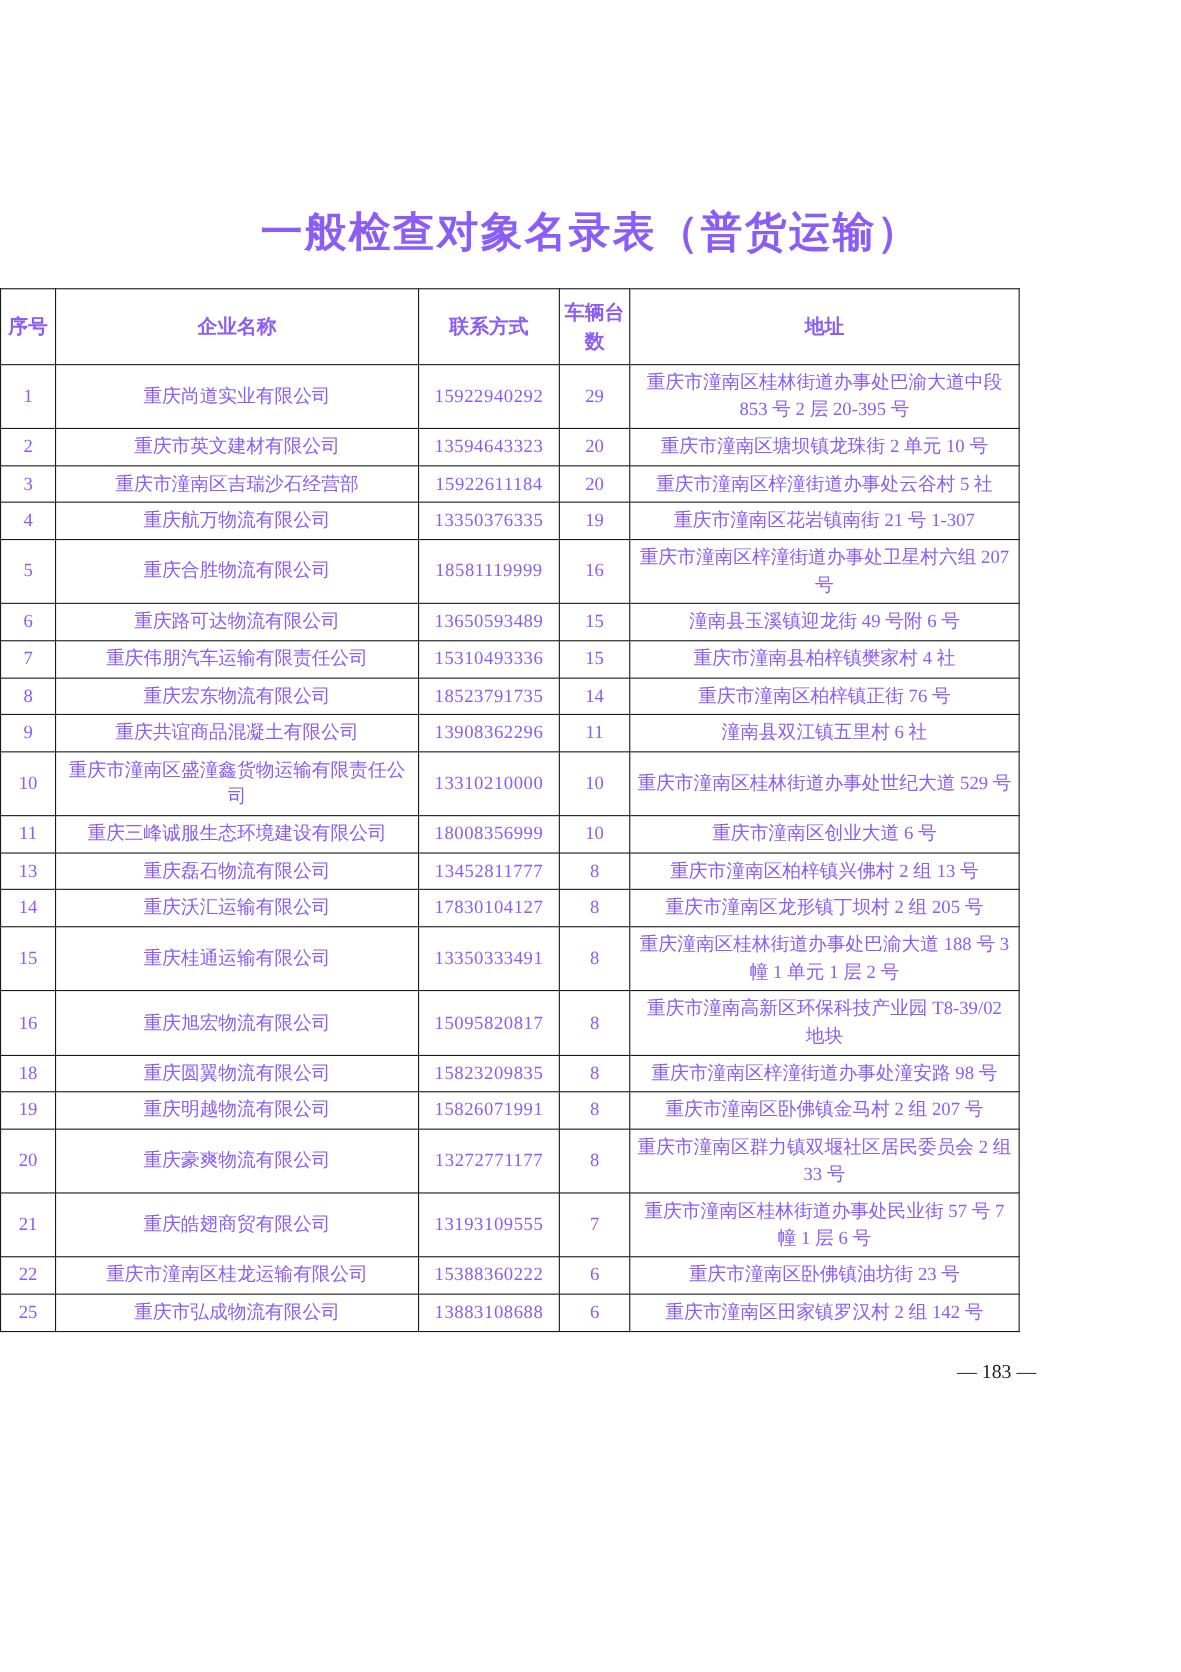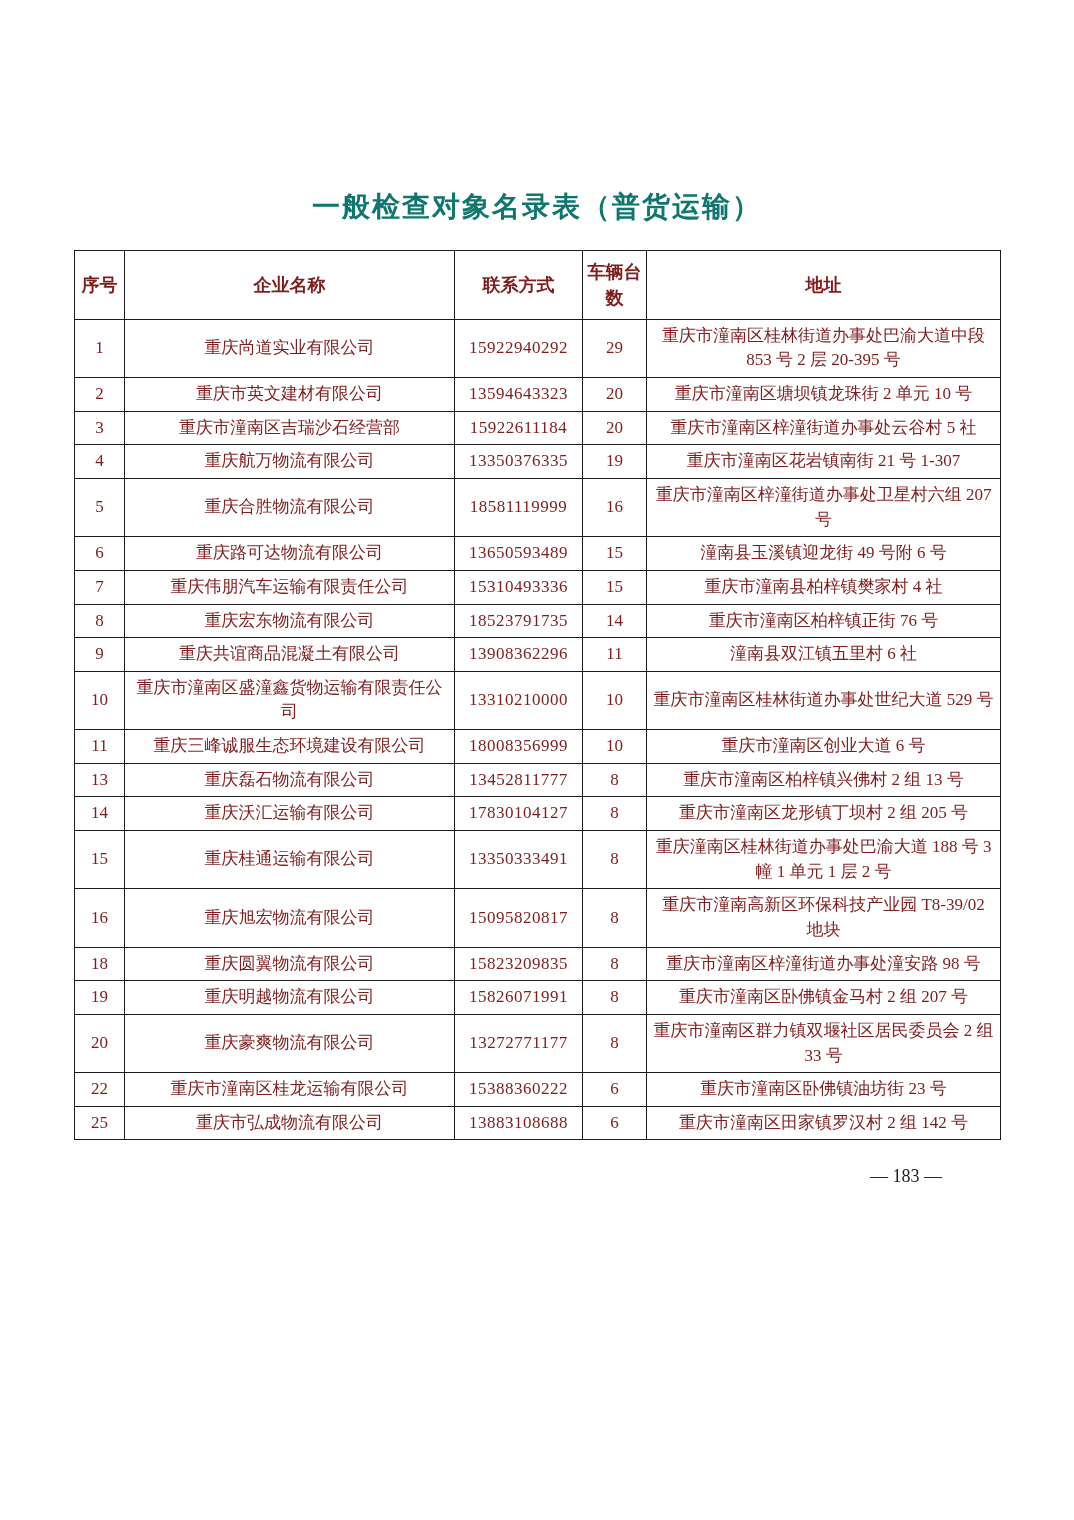--- a/index.html
+++ b/index.html
@@ -14,34 +14,33 @@
     margin: 0 auto;
     background: #ffffff;
     color: #1c1c1c;
     font-family: "Liberation Serif", "DejaVu Serif", serif;
     overflow: hidden;
     box-sizing: border-box;
     padding-top: 190px;
   }
   .doc-title {
     text-align: center;
-    font-size: 28px;
+    font-size: 38px;
     font-weight: bold;
     letter-spacing: 2px;
     line-height: 1.2;
     margin: 0 0 26px 0;
-    color: #0f766e;
+    color: #8b5cf6;
   }
   table.roster {
     border-collapse: collapse;
     table-layout: fixed;
     width: 926px;
-    margin-left: 74px;
     font-size: 17px;
-    color: #7f1d1d;
+    color: #8b5cf6;
   }
   table.roster th,
   table.roster td {
     border: 1.6px solid #1a1a1a;
     text-align: center;
     vertical-align: middle;
     padding: 4px 6px;
     line-height: 1.45;
     word-break: break-word;
     overflow-wrap: break-word;
@@ -219,20 +218,27 @@
           <td data-name="cell-address">重庆市潼南区卧佛镇金马村 2 组 207 号</td>
         </tr>
         <tr data-name="table-row">
           <td data-name="cell-no">20</td>
           <td data-name="cell-company">重庆豪爽物流有限公司</td>
           <td data-name="cell-contact">13272771177</td>
           <td data-name="cell-vehicles">8</td>
           <td data-name="cell-address">重庆市潼南区群力镇双堰社区居民委员会 2 组 33 号</td>
         </tr>
         <tr data-name="table-row">
+          <td data-name="cell-no">21</td>
+          <td data-name="cell-company">重庆皓翅商贸有限公司</td>
+          <td data-name="cell-contact">13193109555</td>
+          <td data-name="cell-vehicles">7</td>
+          <td data-name="cell-address">重庆市潼南区桂林街道办事处民业街 57 号 7 幢 1 层 6 号</td>
+        </tr>
+        <tr data-name="table-row">
           <td data-name="cell-no">22</td>
           <td data-name="cell-company">重庆市潼南区桂龙运输有限公司</td>
           <td data-name="cell-contact">15388360222</td>
           <td data-name="cell-vehicles">6</td>
           <td data-name="cell-address">重庆市潼南区卧佛镇油坊街 23 号</td>
         </tr>
         <tr data-name="table-row">
           <td data-name="cell-no">25</td>
           <td data-name="cell-company">重庆市弘成物流有限公司</td>
           <td data-name="cell-contact">13883108688</td>

